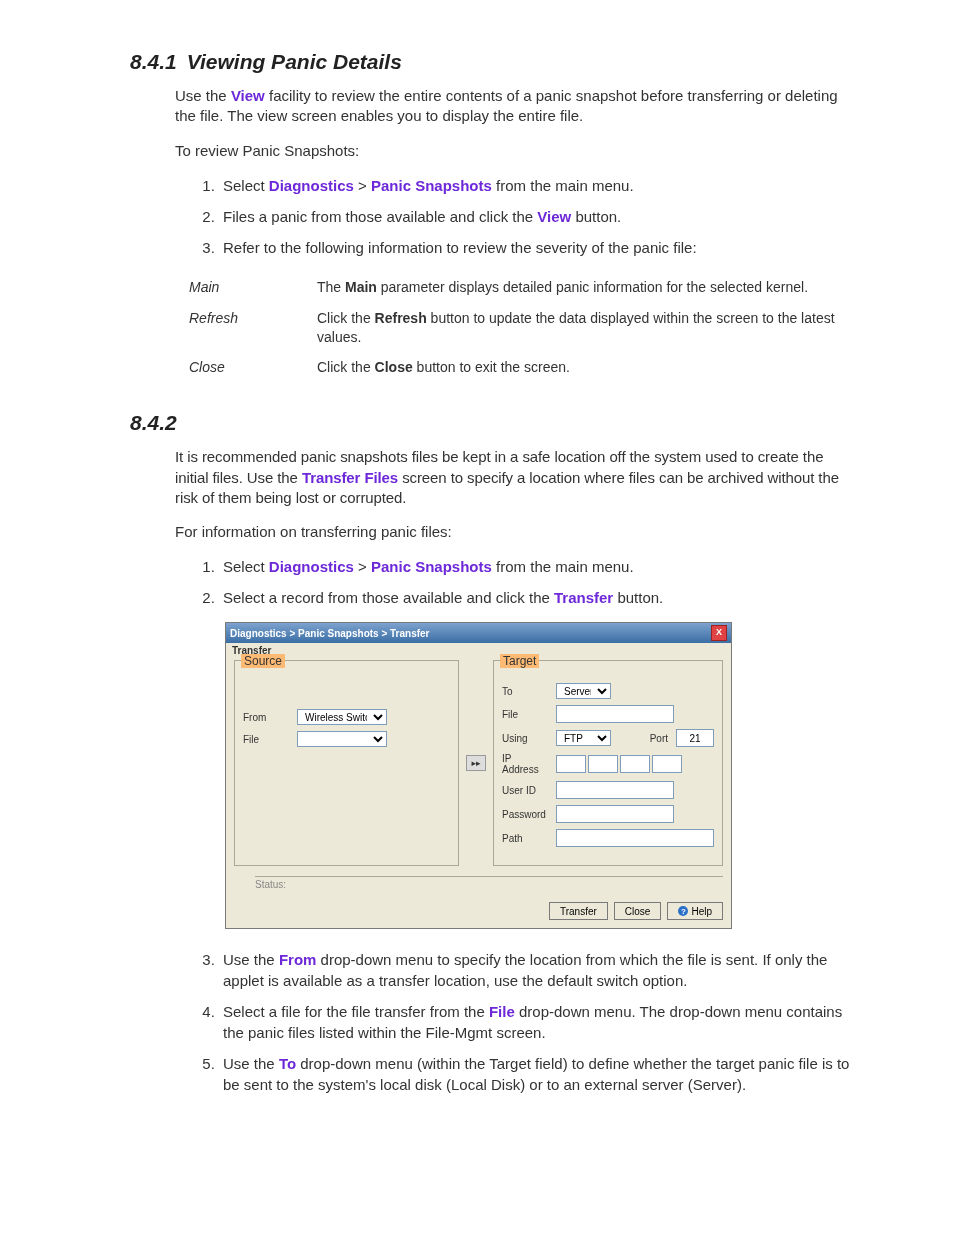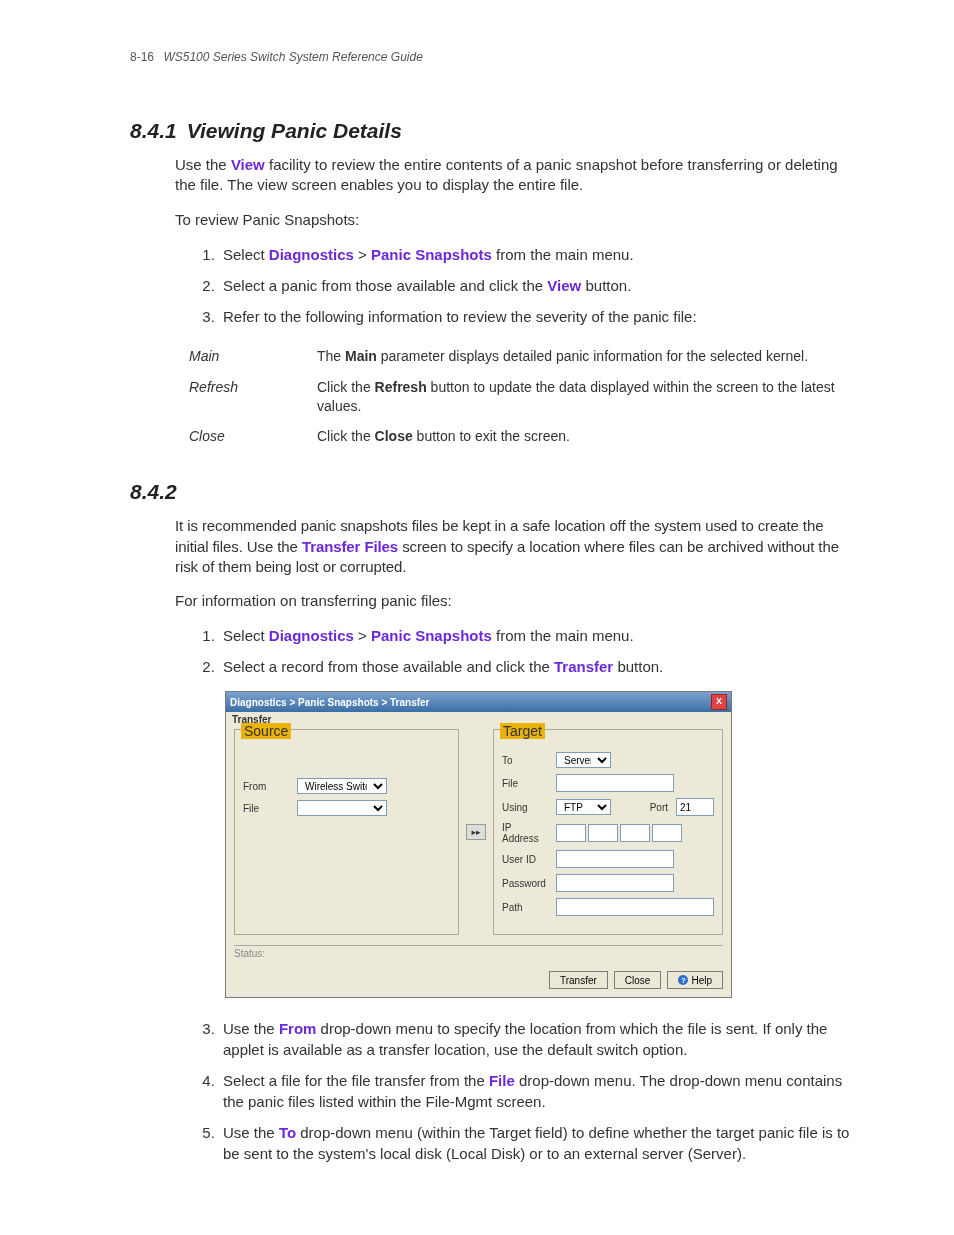--- a/index.html
+++ b/index.html
@@ -97,51 +97,52 @@
   .dlg-cols { display: flex; gap: 6px; }
   .fieldset {
     border: 1px solid #aca899;
     padding: 22px 8px 12px 8px;
     position: relative;
     flex: 1;
   }
   .fieldset .legend {
     position: absolute;
     top: -7px; left: 6px;
-    background: #eab308;
+    background: #fdba74;
     padding: 0 3px;
-    font-size: 14px;
+    font-size: 12px;
   }
   .arrow-col {
     width: 22px;
     display: flex;
     align-items: center;
     justify-content: center;
   }
   .row { display: flex; align-items: center; gap: 8px; margin-bottom: 6px; }
   .lbl { width: 46px; font-size: 10px; color: #333; }
   .inp {
     height: 16px;
     border: 1px solid #7f9db9;
     background: #fff;
     font-size: 10px;
     padding: 0 3px;
   }
   .sel { width: 90px; }
   .sel-sm { width: 55px; }
-  .txt-sm { width: 30px; }
+  .txt-sm { width: 30px; text-align: center; }
   .txt { width: 110px; }
   .ip-group { display: flex; gap: 2px; }
   .ip-group .inp { width: 22px; text-align: center; }
   .status {
     margin-top: 10px;
     color: #888;
     font-size: 10px;
     padding: 2px 0;
     border-top: 1px solid #aca899;
+    margin-left: 21px;
   }
   .dlg-buttons {
     display: flex;
     justify-content: flex-end;
     gap: 6px;
     padding: 6px 8px 8px 0;
   }
   .btn {
     height: 18px;
     border: 1px solid #7a7a7a;
@@ -163,37 +164,33 @@
     border: 1px solid #999;
     background: #ddd;
     font-size: 9px;
     display: flex; align-items: center; justify-content: center;
   }
 </style>
 </head>
 <body>
 
 <div class="page">
-  <div class="header-line">
-    <span class="pnum">8-16</span>
-    <span>WS5100 Series Switch System Reference Guide</span>
-  </div>
 
   <h2>
     <span class="secnum">8.4.1</span>
     <span>Viewing Panic Details</span>
   </h2>
   <div class="body-block">
     <p>
       <span>Use the </span><span class="kw">View</span><span> facility to review the entire contents of a panic snapshot before transferring or deleting the file. The view screen enables you to display the entire file.</span>
     </p>
     <p>To review Panic Snapshots:</p>
     <ol>
       <li><span>Select </span><span class="kw">Diagnostics</span><span> &gt; </span><span class="kw">Panic Snapshots</span><span> from the main menu.</span></li>
-      <li><span>Select a panic from those available and click the </span><span class="kw">View</span><span> button.</span></li>
+      <li><span>Files a panic from those available and click the </span><span class="kw">View</span><span> button.</span></li>
       <li><span>Refer to the following information to review the severity of the panic file:</span></li>
     </ol>
     <table class="defs">
       <tbody>
           <tr>
             <td class="term">Main</td>
           <td><span>The </span><span class="bld">Main</span><span> parameter displays detailed panic information for the selected kernel.</span></td>
           </tr>
       <tr>
             <td class="term">Refresh</td>

